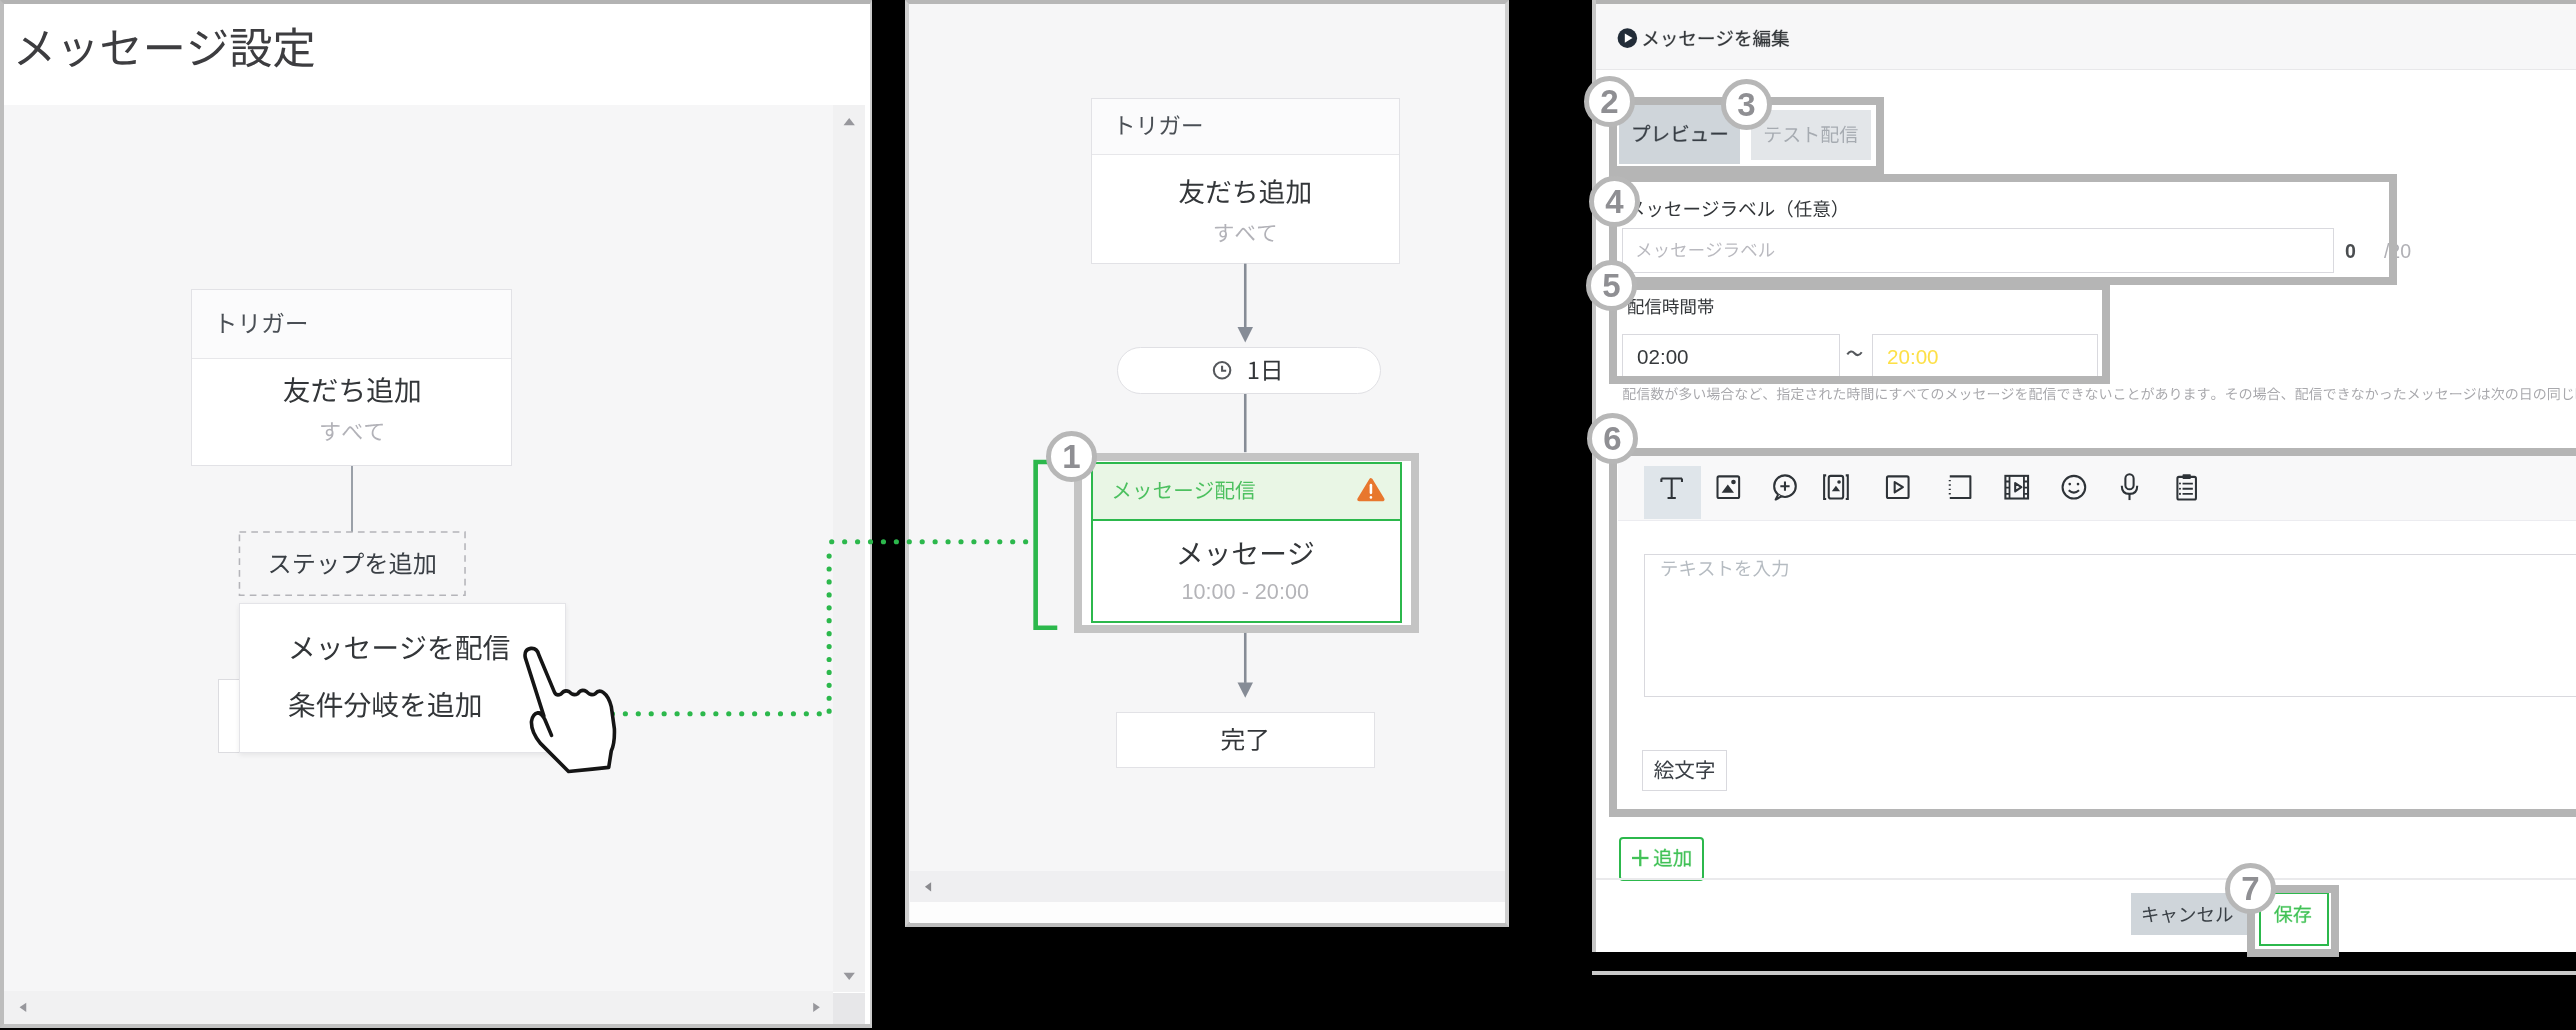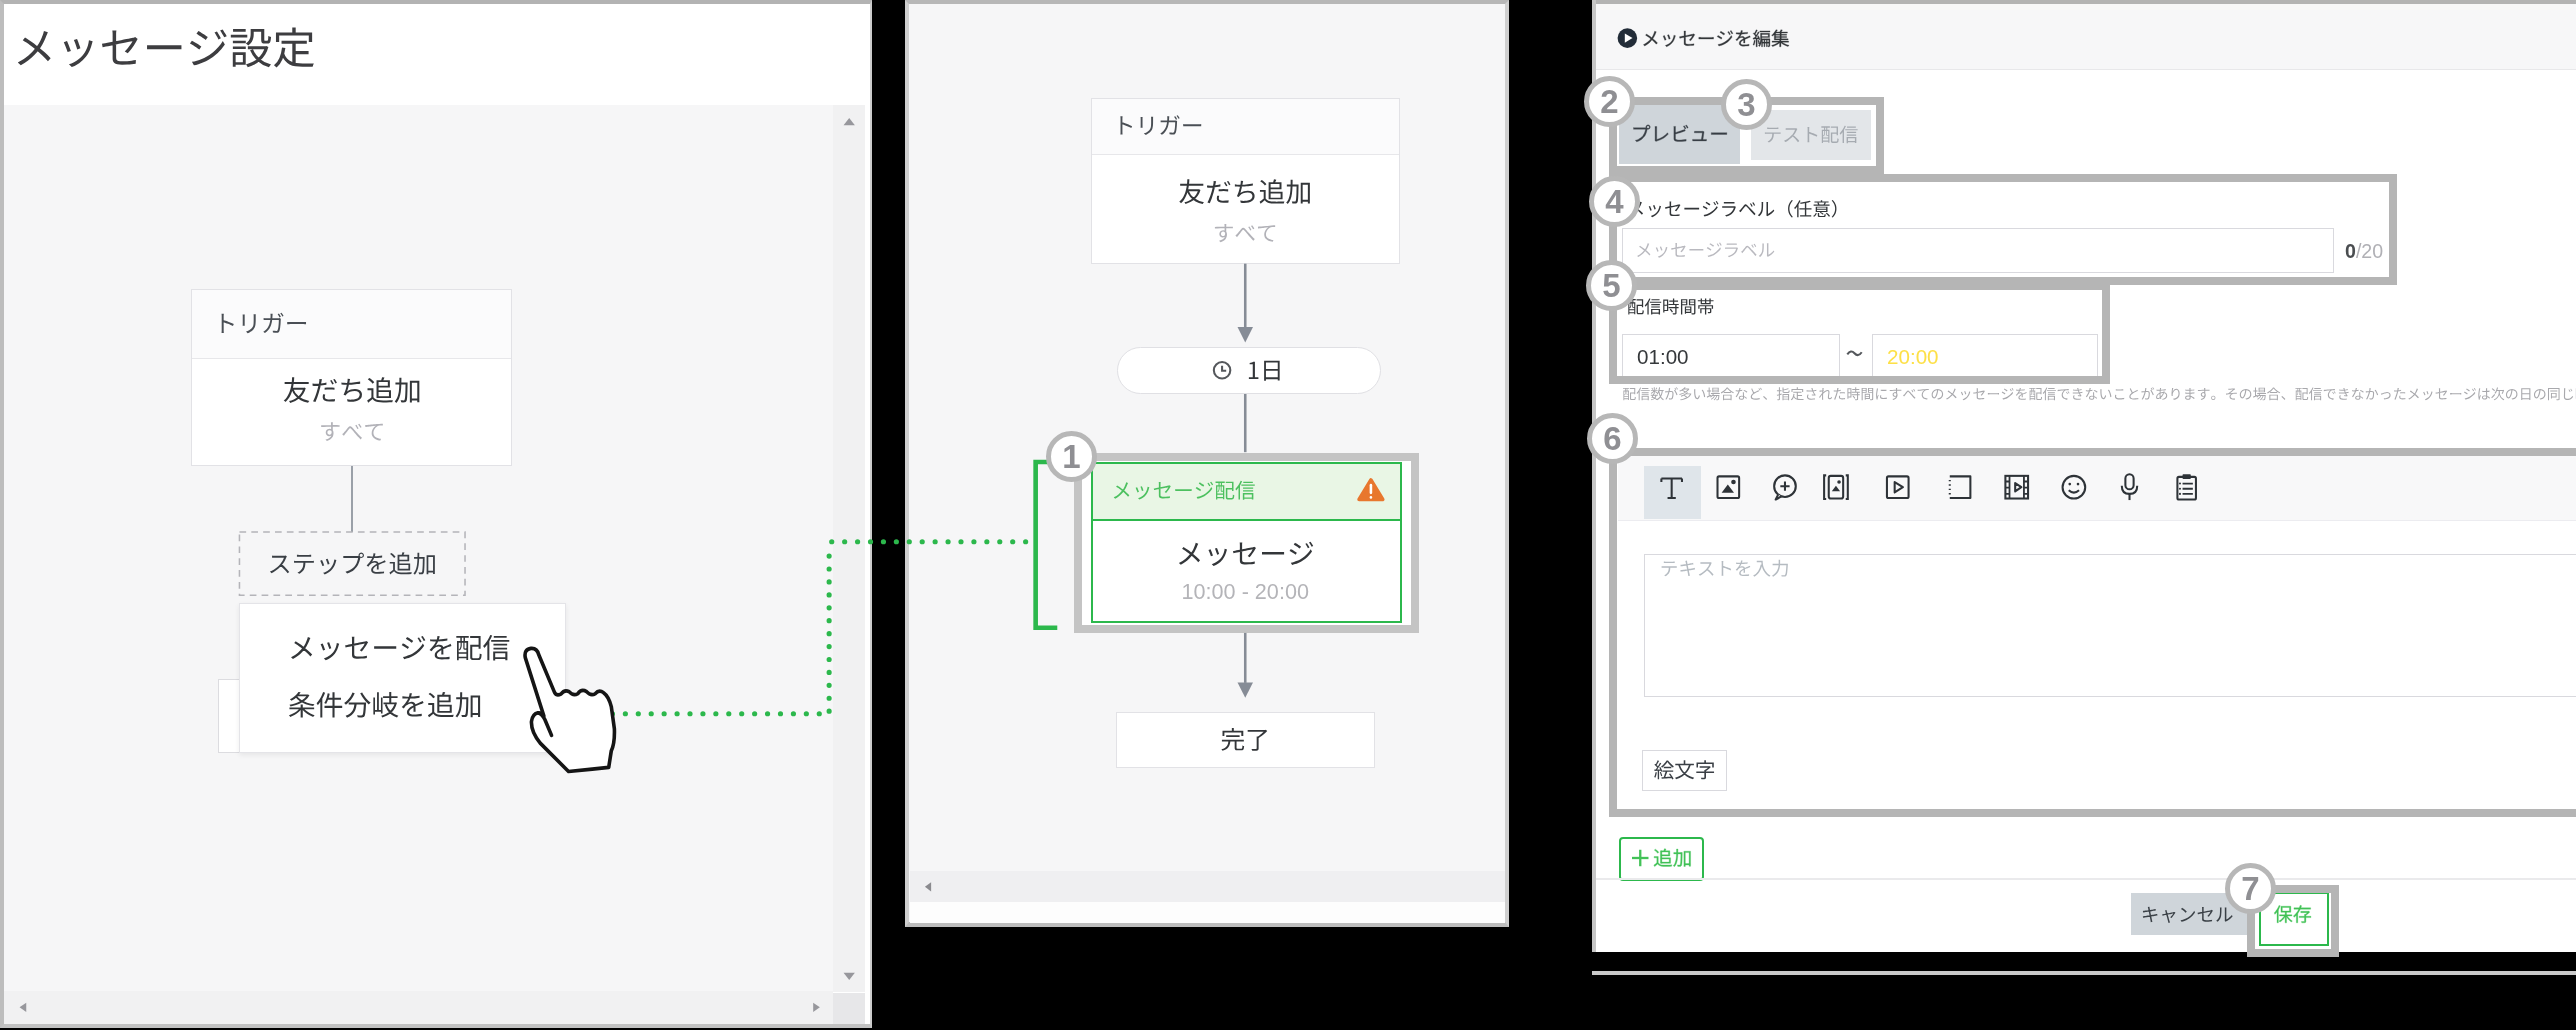--- a/index.html
+++ b/index.html
@@ -53,25 +53,25 @@
 <div class="a" style="left:1592px;top:0;width:4.1px;height:971px;background:#c6c6c6;"></div>
 <div class="a" style="left:1592px;top:971px;width:1269px;height:4.1px;background:#c9c9c9;"></div>
 <div class="a" style="left:1592px;top:952px;width:1244px;height:19px;background:#000;"></div>
 
 <div class="a" style="left:1596px;top:4.1px;width:1261px;height:65px;background:#f7f7f8;border-bottom:1px solid #e8e8ea;"></div>
 
 <div class="a" style="left:1619px;top:105px;width:121px;height:59px;background:#cfd5da;"></div>
 <div class="a" style="left:1751px;top:110px;width:120px;height:50px;background:#e3e6e9;"></div>
 
 <div class="a" style="left:1622px;top:228px;width:712px;height:45px;background:#fff;border:1px solid #d9d9de;box-sizing:border-box;"></div>
-<div class="a" style="left:2345px;top:240px;font-size:19.6px;color:#4a4d50;font-weight:bold;z-index:20;">0<span style="color:#b0b0b5;font-weight:normal;">/20</span></div>
+<div class="a" style="left:2345px;top:240px;font-size:19.6px;color:#4a4d50;font-weight:bold;z-index:20;">0<span style="color:#b0b0b5;font-weight:normal;margin-left:28px;">/20</span></div>
 
 <div class="a" style="left:1622px;top:334px;width:218px;height:44px;background:#fff;border:1px solid #d9d9de;box-sizing:border-box;"></div>
 <div class="a" style="left:1872px;top:334px;width:226px;height:44px;background:#fff;border:1px solid #d9d9de;box-sizing:border-box;"></div>
-<div class="a" style="left:1637px;top:345px;font-size:20.6px;color:#35383b;">01:00</div>
+<div class="a" style="left:1637px;top:345px;font-size:20.6px;color:#35383b;">02:00</div>
 <div class="a" style="left:1887px;top:345px;font-size:20.6px;color:#fde047;">20:00</div>
 
 <div class="a" style="left:1618px;top:456px;width:1188px;height:64px;background:#f8f8f9;border-bottom:1px solid #ececf0;"></div>
 <div class="a" style="left:1644px;top:466px;width:57px;height:53px;background:#dfe5ea;"></div>
 
 <div class="a" style="left:1644px;top:554px;width:1151px;height:143px;background:#fff;border:1px solid #d9d9de;box-sizing:border-box;"></div>
 
 <div class="a" style="left:1642px;top:750px;width:85px;height:41px;background:#fff;border:1px solid #d9d9de;box-sizing:border-box;"></div>
 
 <div class="a" style="left:1619px;top:837px;width:85px;height:44px;background:#fff;border:2.1px solid #2cb84c;border-radius:4.1px;box-sizing:border-box;"></div>

